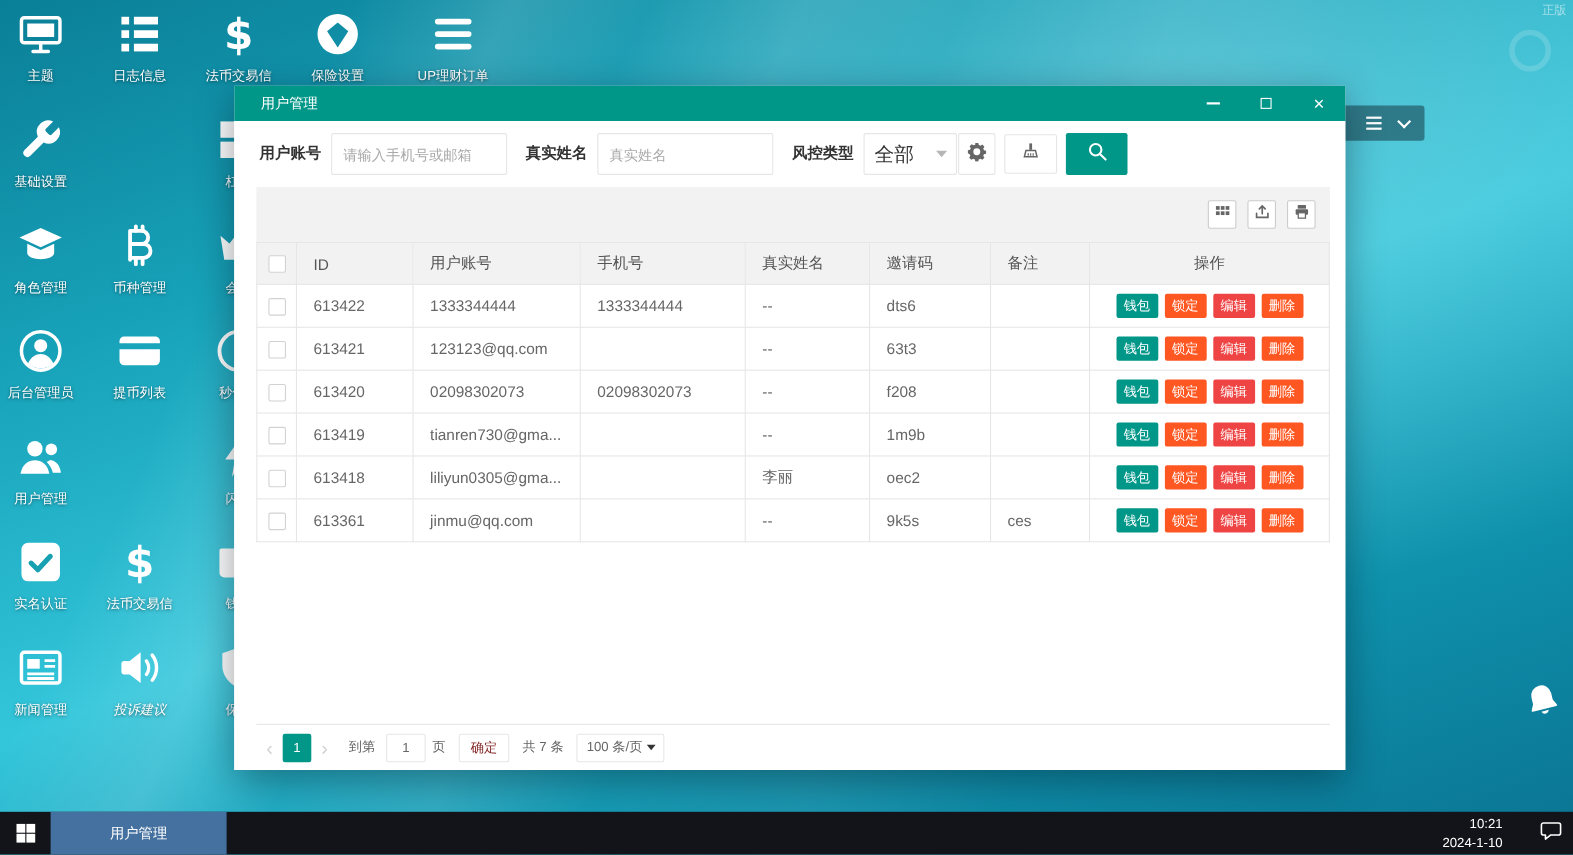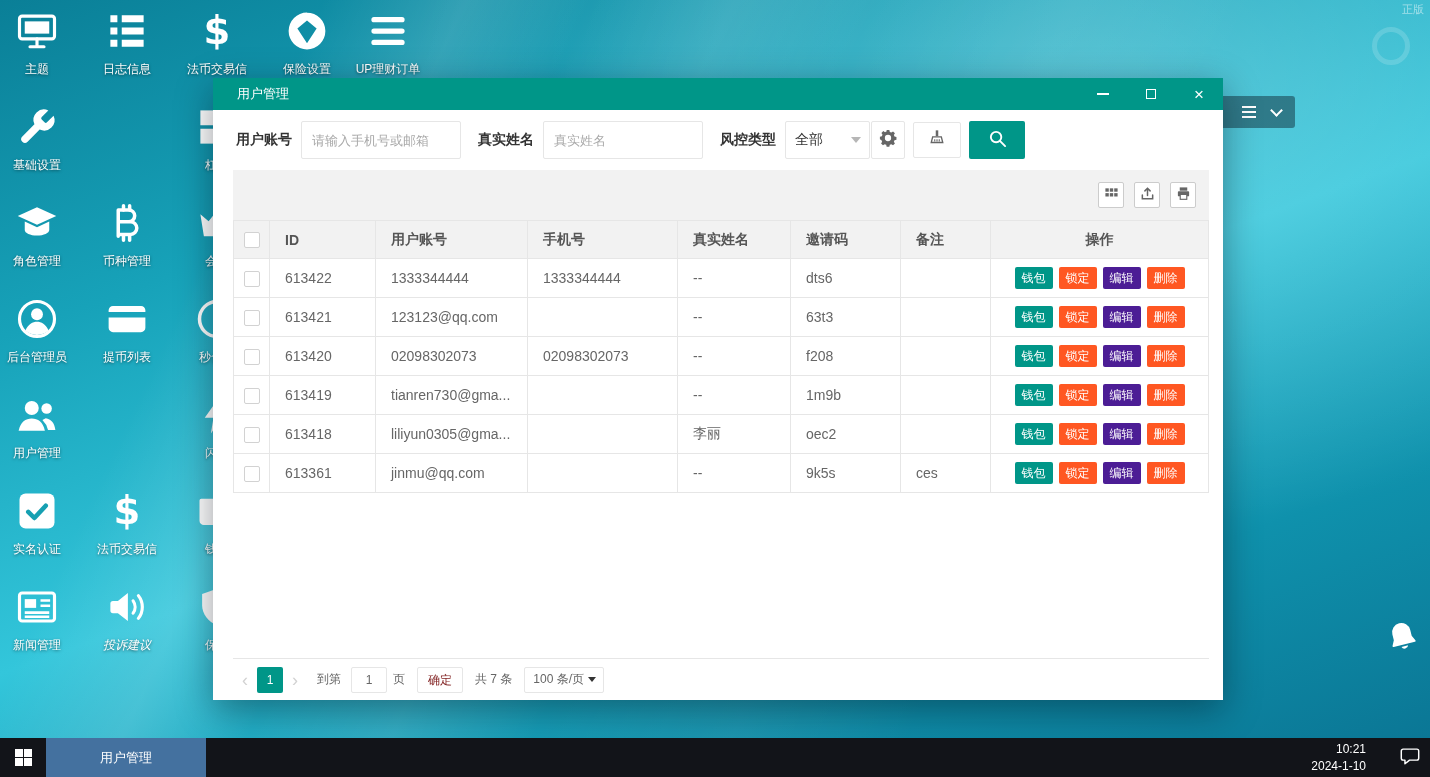--- a/index.html
+++ b/index.html
@@ -34,44 +34,44 @@
 .glyph-max{width:10px;height:10px;border:1.5px solid #fff}
 .glyph-close{font-size:17px;line-height:1}
 .win-body{flex:1;position:relative;background:#fff;overflow:hidden}
 
 
 .search-row{display:flex;align-items:center;margin:11px 14px 11px 23px;height:38px}
 .s-label{font-size:14px;font-weight:bold;color:#333;margin-right:9px;white-space:nowrap}
 .s-input{width:160px;height:38px;border:1px solid #e6e6e6;border-radius:2px;padding:0 10px;font-size:13px;color:#333;outline:none;font-family:inherit}
 .s-input::placeholder{color:#a9a9a9}
 .s-gap{width:17px}
-.select-box{width:85px;height:38px;border:1px solid #e6e6e6;border-radius:2px;display:flex;align-items:center;padding:0 8px 0 9px;font-size:14px;color:#333;cursor:pointer;background:#fff}
+.select-box{width:85px;height:38px;border:1px solid #e6e6e6;border-radius:2px;display:flex;align-items:center;padding:0 8px 0 9px;font-size:18px;color:#333;cursor:pointer;background:#fff}
 .caret{width:0;height:0;border-left:5px solid transparent;border-right:5px solid transparent;border-top:6px solid #b6b6b6;margin-left:auto}
 .caret.dark{border-left-width:4px;border-right-width:4px;border-top-width:5px;border-top-color:#333;margin-left:4px}
 .icon-btn{height:38px;border:1px solid #e6e6e6;background:#fff;border-radius:2px;display:flex;align-items:center;justify-content:center;cursor:pointer}
 .gear-btn{width:34px;margin-left:1px}
 .brush-btn{width:48px;height:36px;margin-left:8px}
 .search-btn{width:56px;height:38px;background:#009688;border:none;border-radius:2px;margin-left:8px;display:flex;align-items:center;justify-content:center;cursor:pointer}
 
 
 .tool-band{margin:0 14px 0 20px;height:50px;background:#f2f2f2;display:flex;align-items:center;justify-content:flex-end;padding-right:13px;gap:10px}
 .tool-btn{width:26px;height:26px;background:#fff;border:1px solid #ccc;border-radius:2px;display:flex;align-items:center;justify-content:center;cursor:pointer}
 
 
 .table-wrap{margin:0 14px 0 20px}
 table{width:100%;border-collapse:collapse;table-layout:fixed;font-size:14px;color:#666}
-thead th{background:#f2f2f2;height:38px;font-weight:bold;color:#555;text-align:left;padding-left:15px;border:1px solid #e6e6e6;overflow:hidden;white-space:nowrap}
+thead th{background:#f2f2f2;height:38px;font-weight:normal;color:#555;text-align:left;padding-left:15px;border:1px solid #e6e6e6;overflow:hidden;white-space:nowrap}
 tbody td{height:39px;border:1px solid #e6e6e6;padding-left:15px;overflow:hidden;white-space:nowrap;background:#fff}
 th.c-check,td.c-check{text-align:center;padding-left:0}
 th.c-op,td.c-op{text-align:center;padding-left:0}
 .cb{display:inline-block;width:16px;height:16px;border:1px solid #d2d2d2;border-radius:2px;background:#fff;vertical-align:middle;cursor:pointer}
 .btn-a{display:inline-block;height:22px;line-height:22px;padding:0 7px;border-radius:2px;color:#fff;font-size:12px;margin:0 3px;cursor:pointer;white-space:nowrap}
 .btn-a.wallet{background:#009688}
 .btn-a.lock{background:#ff5722}
-.btn-a.edit{background:#4c1d95}
+.btn-a.edit{background:#ef4444}
 .btn-a.del{background:#ff5722}
 
 
 .pagebar{position:absolute;left:20px;right:14px;bottom:0;height:42px;border-top:1px solid #e6e6e6;display:flex;align-items:center;font-size:12px;color:#666;background:#fff}
 .pg-arrow{color:#d2d2d2;font-size:18px;padding:0 9px;cursor:pointer;line-height:1}
 .pg-cur{min-width:26px;height:26px;line-height:26px;text-align:center;background:#009688;color:#fff;border-radius:2px;padding:0 4px;cursor:pointer}
 .pg-txt{margin:0 4px 0 10px}
 .pg-goto{width:36px;height:26px;border:1px solid #e6e6e6;border-radius:2px;text-align:center;font-size:12px;color:#666;outline:none;margin:0 6px;font-family:inherit}
 .pg-page{margin-right:12px}
 .pg-confirm{height:26px;line-height:24px;border:1px solid #e6e6e6;background:#fff;border-radius:2px;padding:0 10px;margin-right:12px;cursor:pointer;color:#7f1d1d}
@@ -127,21 +127,21 @@
       <div class="lbl">法币交易信</div>
     </div>
     <div class="dicon" style="left: 268px; top: 8px;">
       <div class="glyph">
         <svg viewBox="0 0 24 24">
           <path fill="#fff" fill-rule="evenodd" d="M12 1.5a10.5 10.5 0 100 21 10.5 10.5 0 000-21zm0 4.5l5.5 4.5L12 19l-5.5-8.5z"></path>
         </svg>
       </div>
       <div class="lbl">保险设置</div>
     </div>
-    <div class="dicon" style="left: 349px; top: 8px;">
+    <div class="dicon" style="left: 373px; top: 8px;">
       <div class="glyph">
         <svg viewBox="0 0 24 24">
           <g fill="#fff">
             <rect x="2.5" y="4" width="19" height="3" rx="1.5"></rect>
             <rect x="2.5" y="10.5" width="19" height="3" rx="1.5"></rect>
             <rect x="2.5" y="17" width="19" height="3" rx="1.5"></rect>
           </g>
         </svg>
       </div>
       <div class="lbl">UP理财订单</div>

